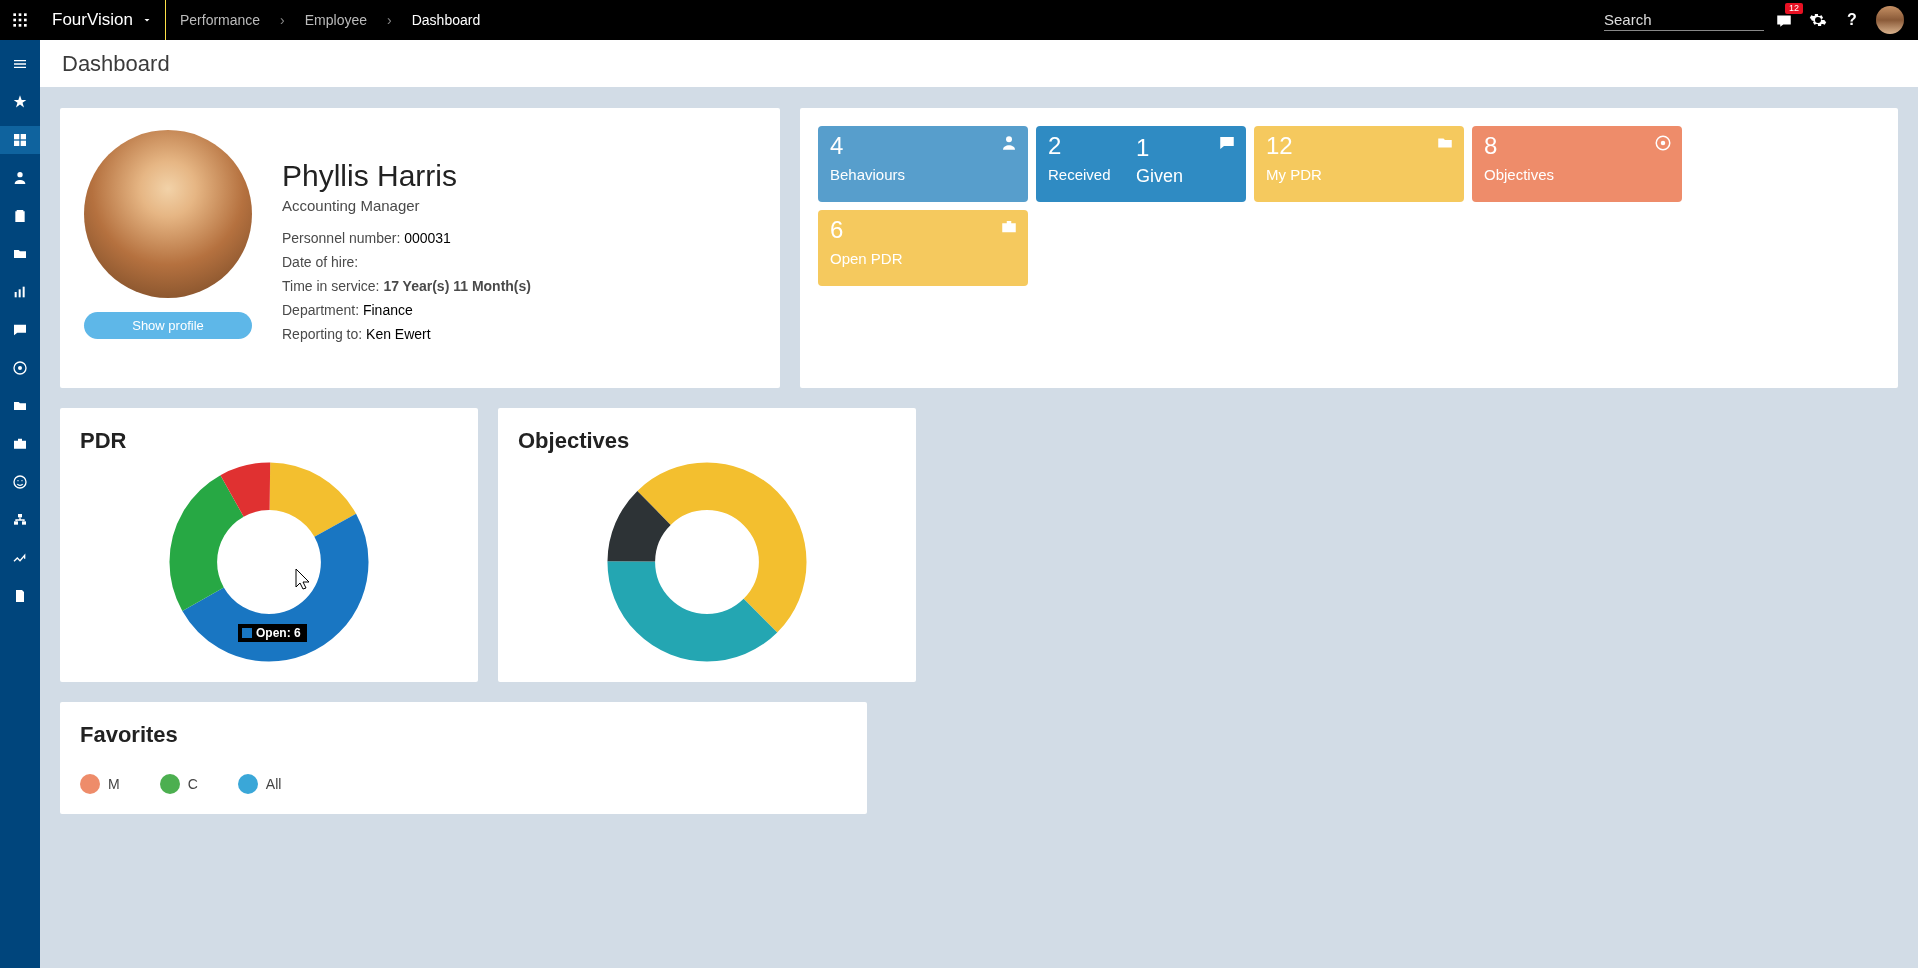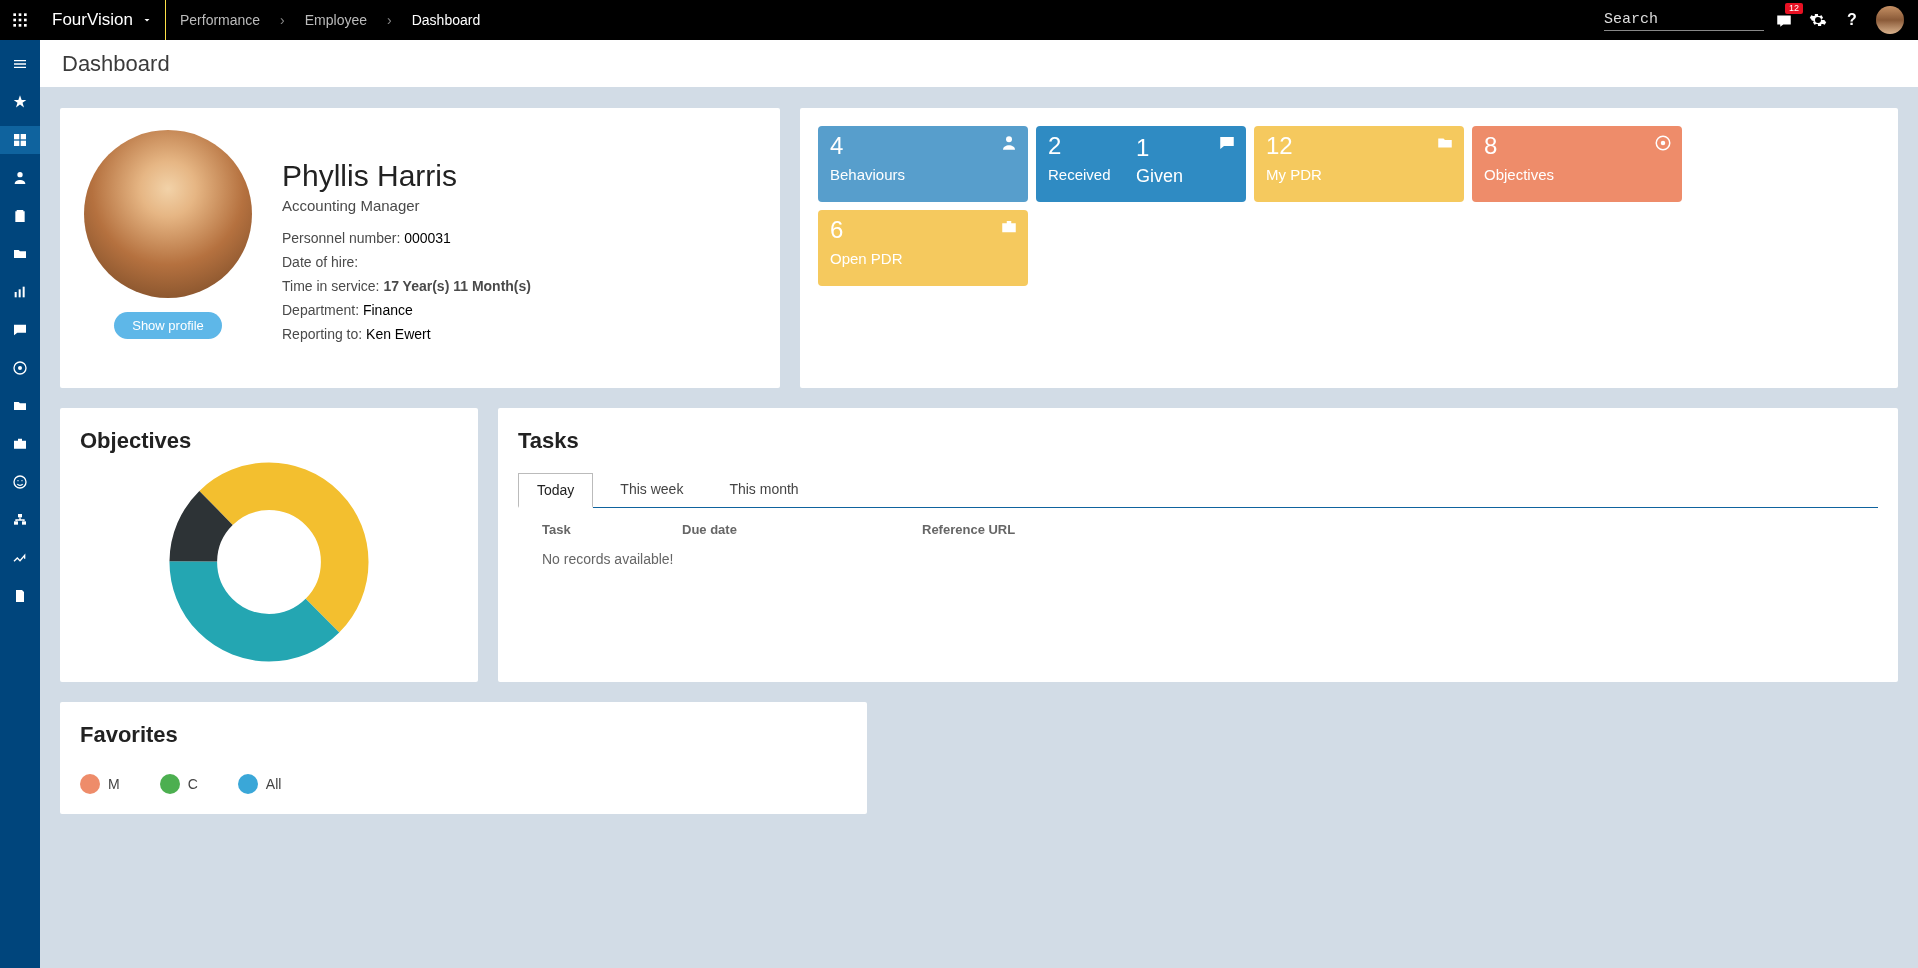--- a/index.html
+++ b/index.html
@@ -45,21 +45,20 @@
 .search-wrap { width:160px; margin-right:10px;}
 .search-input {
   width:100%;
   background:transparent;
   border:none;
   border-bottom:1px solid #888;
   color:#fff;
   font-size:15px;
   padding:2px 0;
   outline:none;
-  font-family:Liberation Mono, monospace;
 }
 .search-input::placeholder{color:#ddd;}
 .top-icons { display:flex; align-items:center; gap:14px; padding-right:14px;}
 .top-icon { width:20px;height:20px;display:flex;align-items:center;justify-content:center;cursor:pointer; position:relative;}
 .badge {
   position:absolute;
   top:-7px; right:-9px;
   background:#e81123;
   color:#fff;
   font-size:9px;
@@ -137,21 +136,21 @@
   border:none;
   border-radius:16px;
   padding:6px 18px;
   font-size:13px;
   cursor:pointer;
 }
 .profile-info h2 { font-size:30px; color:#222; margin-bottom:4px; font-weight:400;margin-top:33px;}
 .profile-info .role { color:#4a4a4a; font-size:15px; margin-bottom:12px; }
 .profile-info .meta { color:#4a4a4a; font-size:14px; line-height:24px;}
 .profile-info .meta .val-link{ color:#000000; }
-.photo-col{display:flex;flex-direction:column;align-items:center;gap:14px;}
+.photo-col{display:flex;flex-direction:column;gap:14px;}
 
 .tiles-card { flex:1; height:280px; padding:18px 18px;}
 .tile-grid { display:flex; flex-wrap:wrap; gap:8px;}
 .tile {
   width:210px;height:76px;
   border-radius:4px;
   color:#fff;
   padding:8px 12px;
   position:relative;
   cursor:pointer;
@@ -423,48 +422,54 @@
             <div class="lbl">Open PDR</div>
             <svg class="ticon" width="18" height="18" viewBox="0 0 24 24" fill="#fff">
                 <path d="M9 4h6v3H9zM3 7h18v12H3z"></path>
               </svg>
           </div>
         </div>
       </div>
     </div>
 
     <div class="second-row">
+      <div class="card small-chart-card">
+        <h3>PDR</h3>
+        <div class="chart-wrap">
+          <svg class="donut" viewBox="0 0 42 42">
+            <circle cx="21" cy="21" r="15.9" fill="#fff"></circle>
+            <circle cx="21" cy="21" r="15.9" fill="transparent" stroke="#f3bf2f" stroke-width="10" stroke-dasharray="16.7 83.3" stroke-dashoffset="25"></circle>
+            <circle cx="21" cy="21" r="15.9" fill="transparent" stroke="#1976c2" stroke-width="10" stroke-dasharray="50 50" stroke-dashoffset="8.3"></circle>
+            <circle cx="21" cy="21" r="15.9" fill="transparent" stroke="#27a844" stroke-width="10" stroke-dasharray="25 75" stroke-dashoffset="58.3"></circle>
+            <circle cx="21" cy="21" r="15.9" fill="transparent" stroke="#e03131" stroke-width="10" stroke-dasharray="8.3 91.7" stroke-dashoffset="33.3"></circle>
+            <circle cx="21" cy="21" r="10" fill="#fff"></circle>
+          </svg>
+          <div class="tooltip-box">
+            <span class="sq"></span>
+            <span>Open: 6</span>
+          </div>
+          <svg class="cursor-arrow" width="18" height="22" viewBox="0 0 18 22">
+              <path d="M1 1l0 18 4-4 3 6 3-1-3-6 6 0z" fill="#fff" stroke="#000" stroke-width="1"></path>
+            </svg>
+        </div>
+      </div>
 
       <div class="card small-chart-card">
         <h3>Objectives</h3>
         <div class="chart-wrap">
           <svg class="donut" viewBox="0 0 42 42">
             <circle cx="21" cy="21" r="15.9" fill="#fff"></circle>
             <circle cx="21" cy="21" r="15.9" fill="transparent" stroke="#f3bf2f" stroke-width="10" stroke-dasharray="50 50" stroke-dashoffset="37.5"></circle>
             <circle cx="21" cy="21" r="15.9" fill="transparent" stroke="#24a6b2" stroke-width="10" stroke-dasharray="37.5 62.5" stroke-dashoffset="87.5"></circle>
             <circle cx="21" cy="21" r="15.9" fill="transparent" stroke="#2d3336" stroke-width="10" stroke-dasharray="12.5 87.5" stroke-dashoffset="50"></circle>
             <circle cx="21" cy="21" r="10" fill="#fff"></circle>
           </svg>
         </div>
       </div>
 
-      <div class="card tasks-card">
-        <h3>Tasks</h3>
-        <div class="tabs">
-          <div class="tab active">Today</div>
-          <div class="tab">This week</div>
-          <div class="tab">This month</div>
-        </div>
-        <div class="table-head">
-          <div class="th-task">Task</div>
-          <div class="th-due">Due date</div>
-          <div>Reference URL</div>
-        </div>
-        <div class="empty-msg">No records available!</div>
-      </div>
     </div>
 
     <div class="card fav-card">
       <h3>Favorites</h3>
       <div class="legend">
         <div class="legend-item">
           <span class="legend-dot" style="background:#ee8c6a"></span>
           <span>M</span>
         </div>
         <div class="legend-item">

